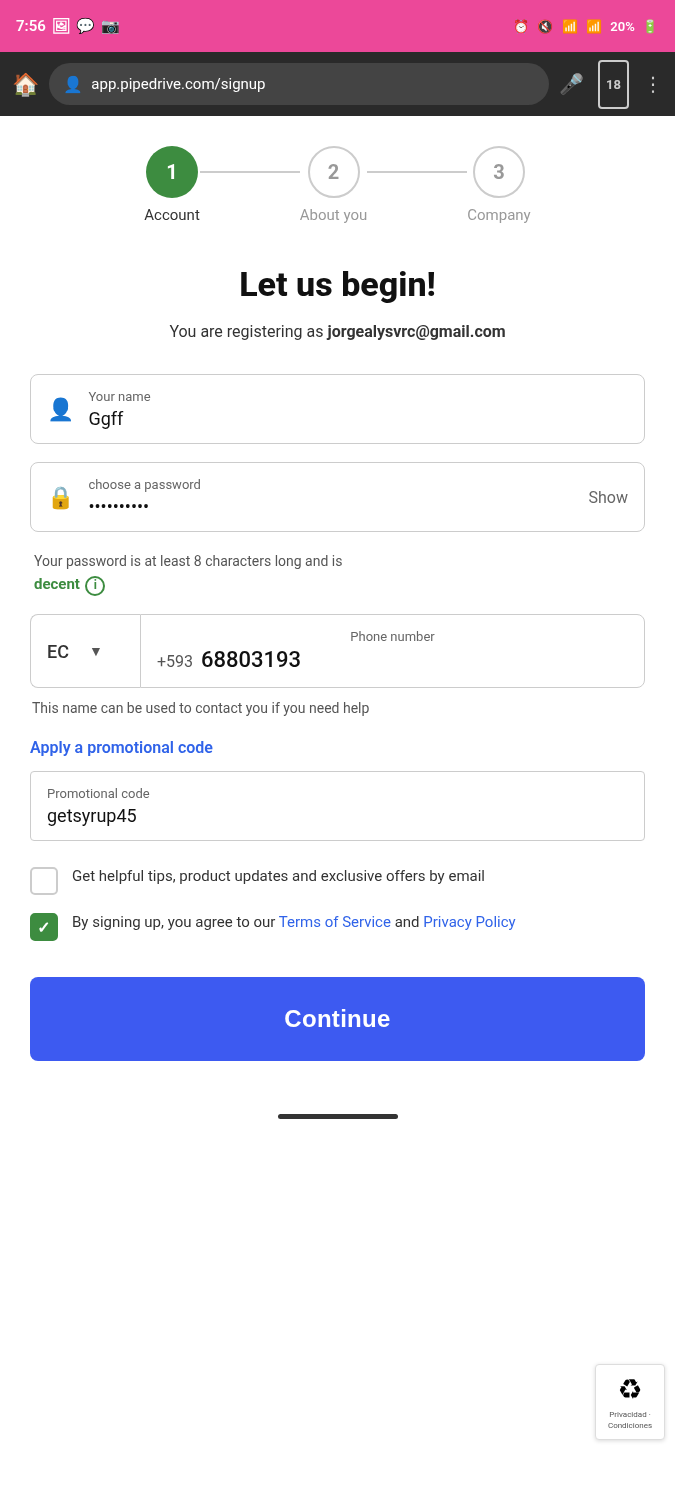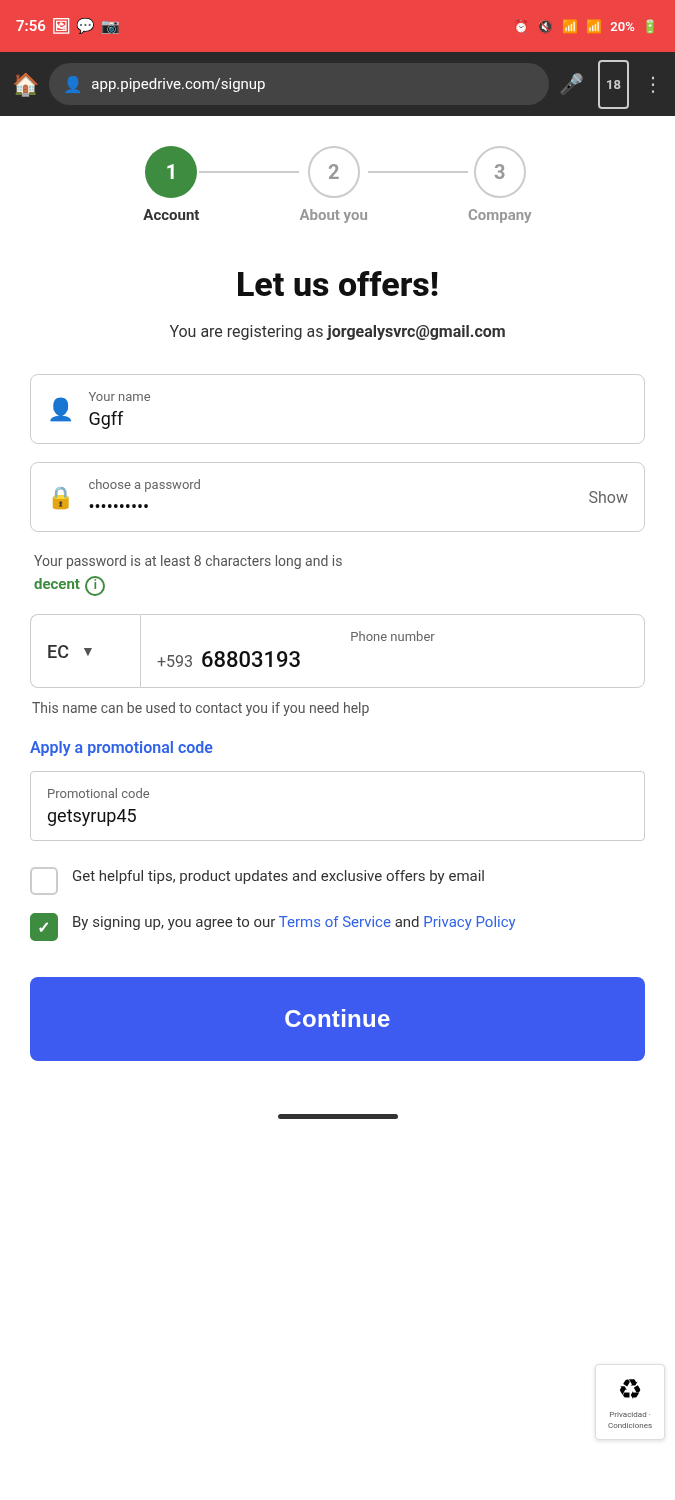--- a/index.html
+++ b/index.html
@@ -7,21 +7,21 @@
     body {
       font-family: -apple-system, BlinkMacSystemFont, 'Segoe UI', Roboto, sans-serif;
       background: #fff;
       width: 675px;
       min-height: 1500px;
       overflow-x: hidden;
     }
 
     
     .status-bar {
-      background: #ef4444;
+      background: #ec4899;
       color: #fff;
       height: 52px;
       display: flex;
       align-items: center;
       justify-content: space-between;
       padding: 0 16px;
       font-size: 15px;
       font-weight: 600;
     }
     .status-left { display: flex; align-items: center; gap: 6px; }
@@ -96,21 +96,21 @@
       color: #fff;
     }
     .step-circle.inactive {
       background: #fff;
       color: #999;
       border: 2px solid #ccc;
     }
     .step-label {
       font-size: 15px;
       color: #333;
-      font-weight: 700;
+      font-weight: 400;
     }
     .step-label.inactive { color: #999; }
     .step-line {
       flex: 1;
       height: 2px;
       background: #ccc;
       margin-top: 25px;
       max-width: 100px;
     }
 
@@ -194,21 +194,21 @@
       gap: 0;
       margin-bottom: 12px;
     }
     .country-select {
       border: 1.5px solid #ccc;
       border-radius: 8px 0 0 8px;
       border-right: none;
       padding: 14px 16px;
       display: flex;
       align-items: center;
-      gap: 12px;
+      gap: 20px;
       background: #fff;
       cursor: pointer;
       min-width: 110px;
     }
     .country-code { font-size: 18px; font-weight: 500; color: #333; }
     .chevron-down { font-size: 14px; color: #555; }
     .phone-field {
       border: 1.5px solid #ccc;
       border-radius: 0 8px 8px 0;
       padding: 14px 16px;
@@ -393,21 +393,21 @@
     <div class="step-line"></div>
     <div class="step-item">
       <div class="step-circle inactive">
         <span>3</span>
       </div>
       <span class="step-label inactive">Company</span>
     </div>
   </div>
 
   
-  <h1 class="page-title">Let us offers!</h1>
+  <h1 class="page-title">Let us begin!</h1>
 
   
   <p class="page-subtitle">
     <span>You are registering as </span><strong>jorgealysvrc@gmail.com</strong>
   </p>
 
   
   <div class="form-field">
     <span class="field-icon">👤</span>
     <div class="field-content">

